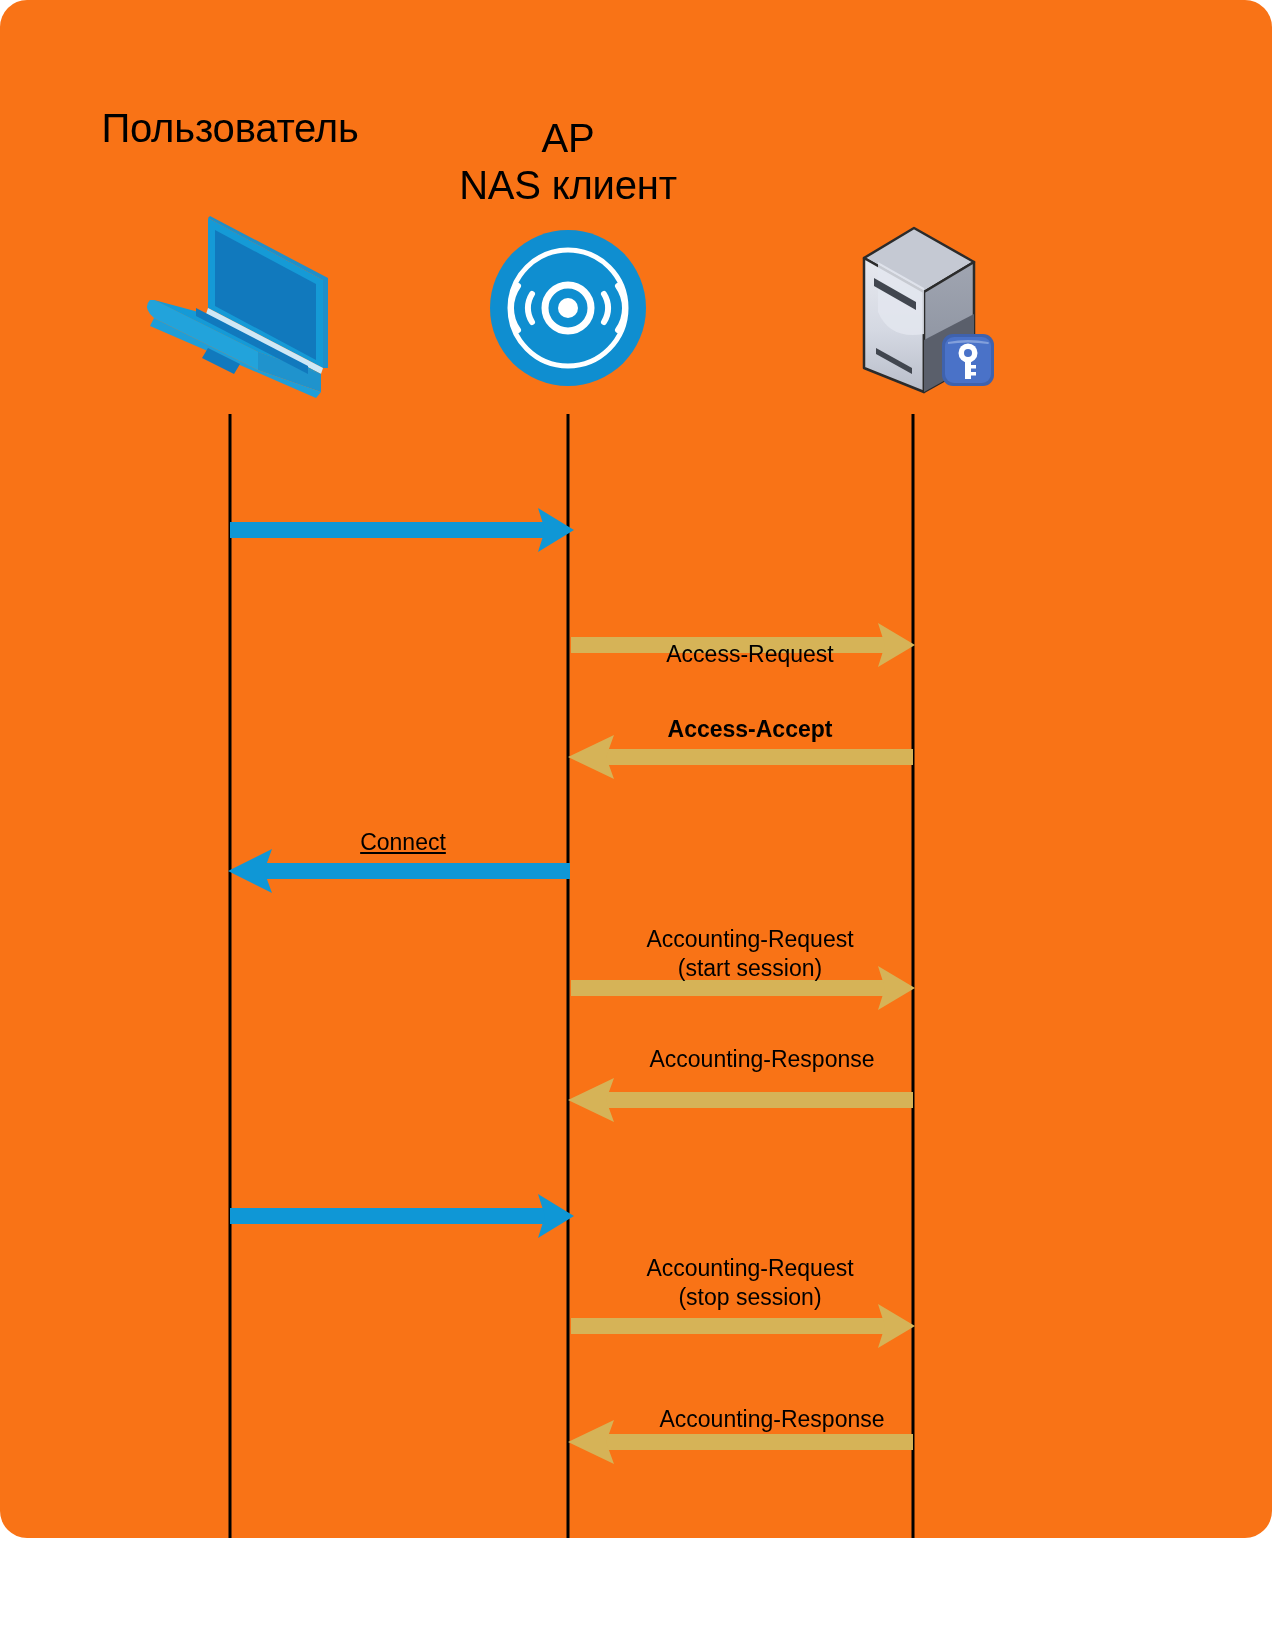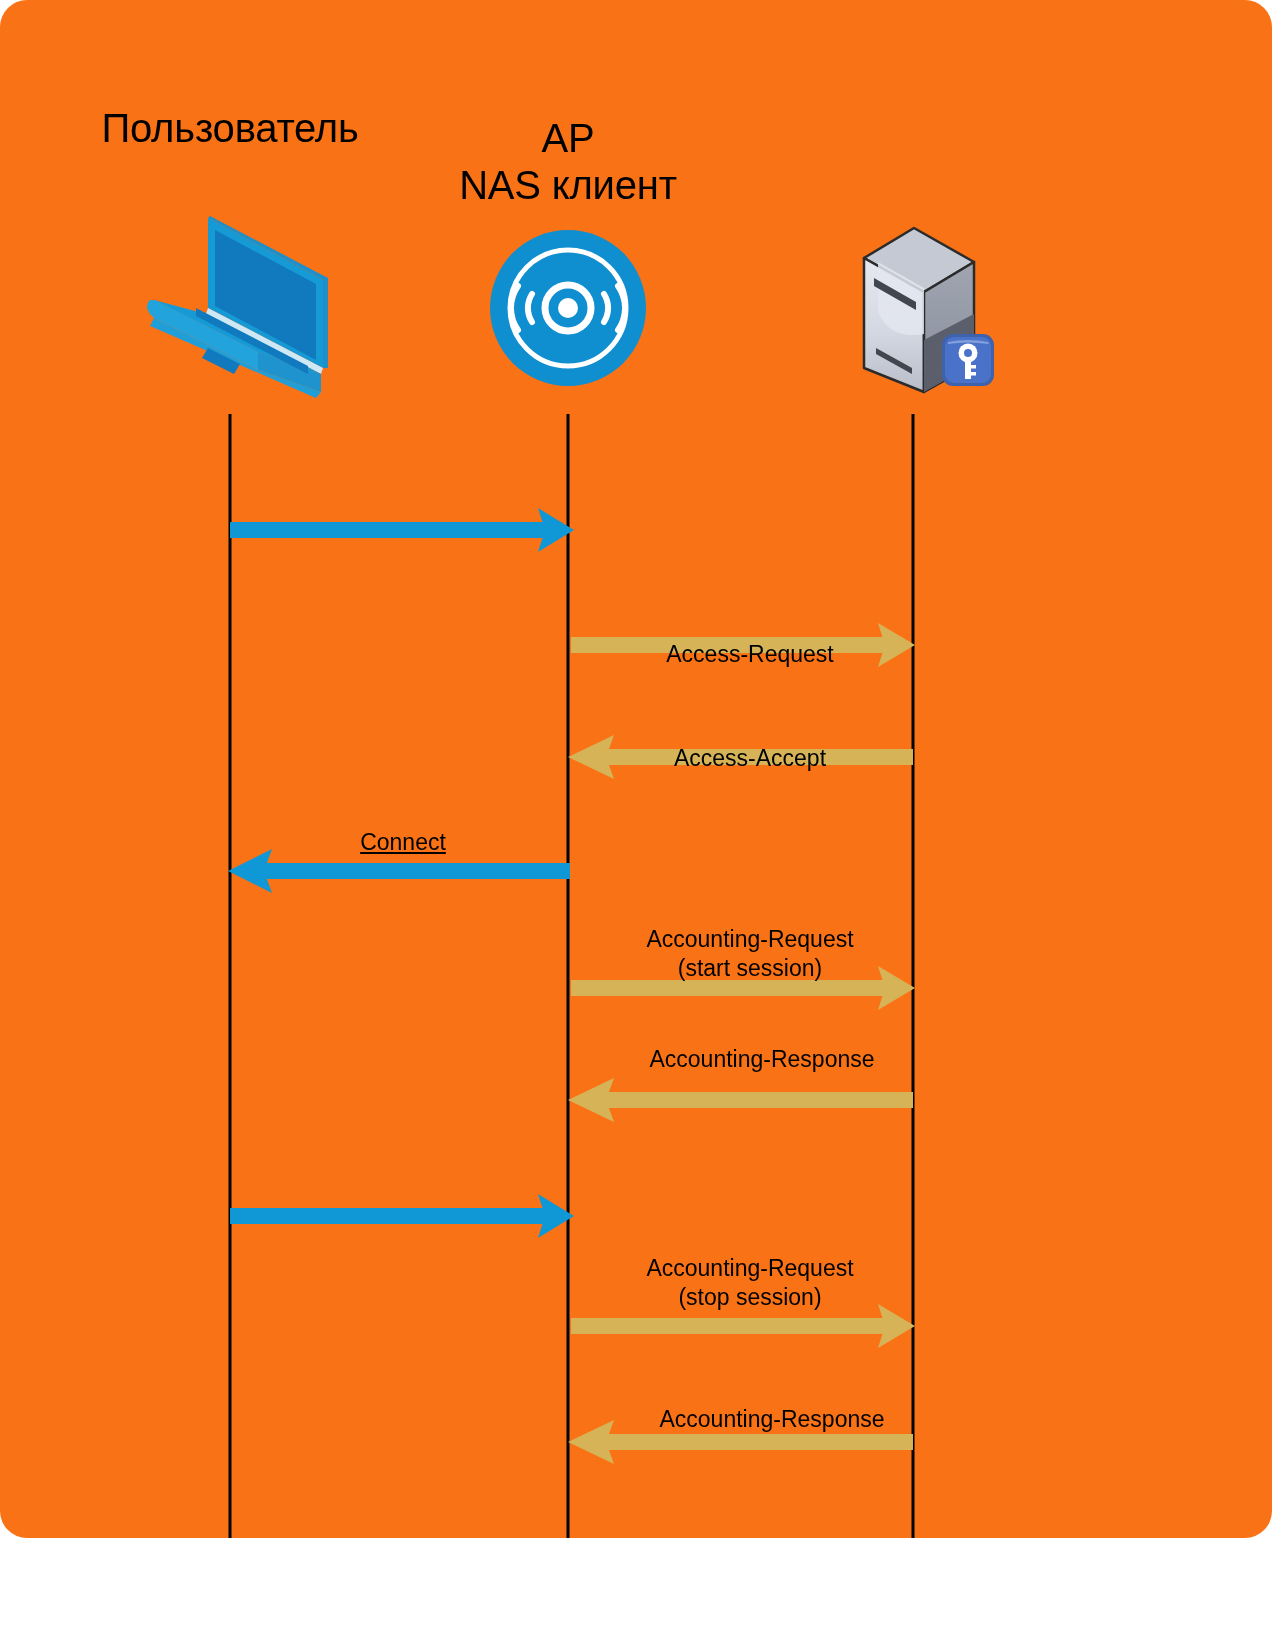--- a/index.html
+++ b/index.html
@@ -190,21 +190,21 @@
 
   <div class="actor-title" style="left:60px; top:105px; width:340px;">Пользователь</div>
 
   <div class="actor-title" style="left:418px; top:115px; width:300px;">AP
 NAS клиент</div>
 
 
 
   <div class="msg-label" style="left:600px; top:605px; width:300px;margin-top:35px;">Access-Request</div>
 
-  <div class="msg-label" style="left:600px; top:744px; width:300px;">Access-Accept</div>
+  <div class="msg-label" style="left:600px; top:715px; width:300px;font-weight:bold;">Access-Accept</div>
 
   <div class="msg-label" style="left:253px; top:828px; width:300px;text-decoration:underline;">Connect</div>
 
   <div class="msg-label" style="left:600px; top:925px; width:300px;">Accounting-Request
 (start session)</div>
 
   <div class="msg-label" style="left:612px; top:1045px; width:300px;">Accounting-Response</div>
 
 
   <div class="msg-label" style="left:600px; top:1254px; width:300px;">Accounting-Request

